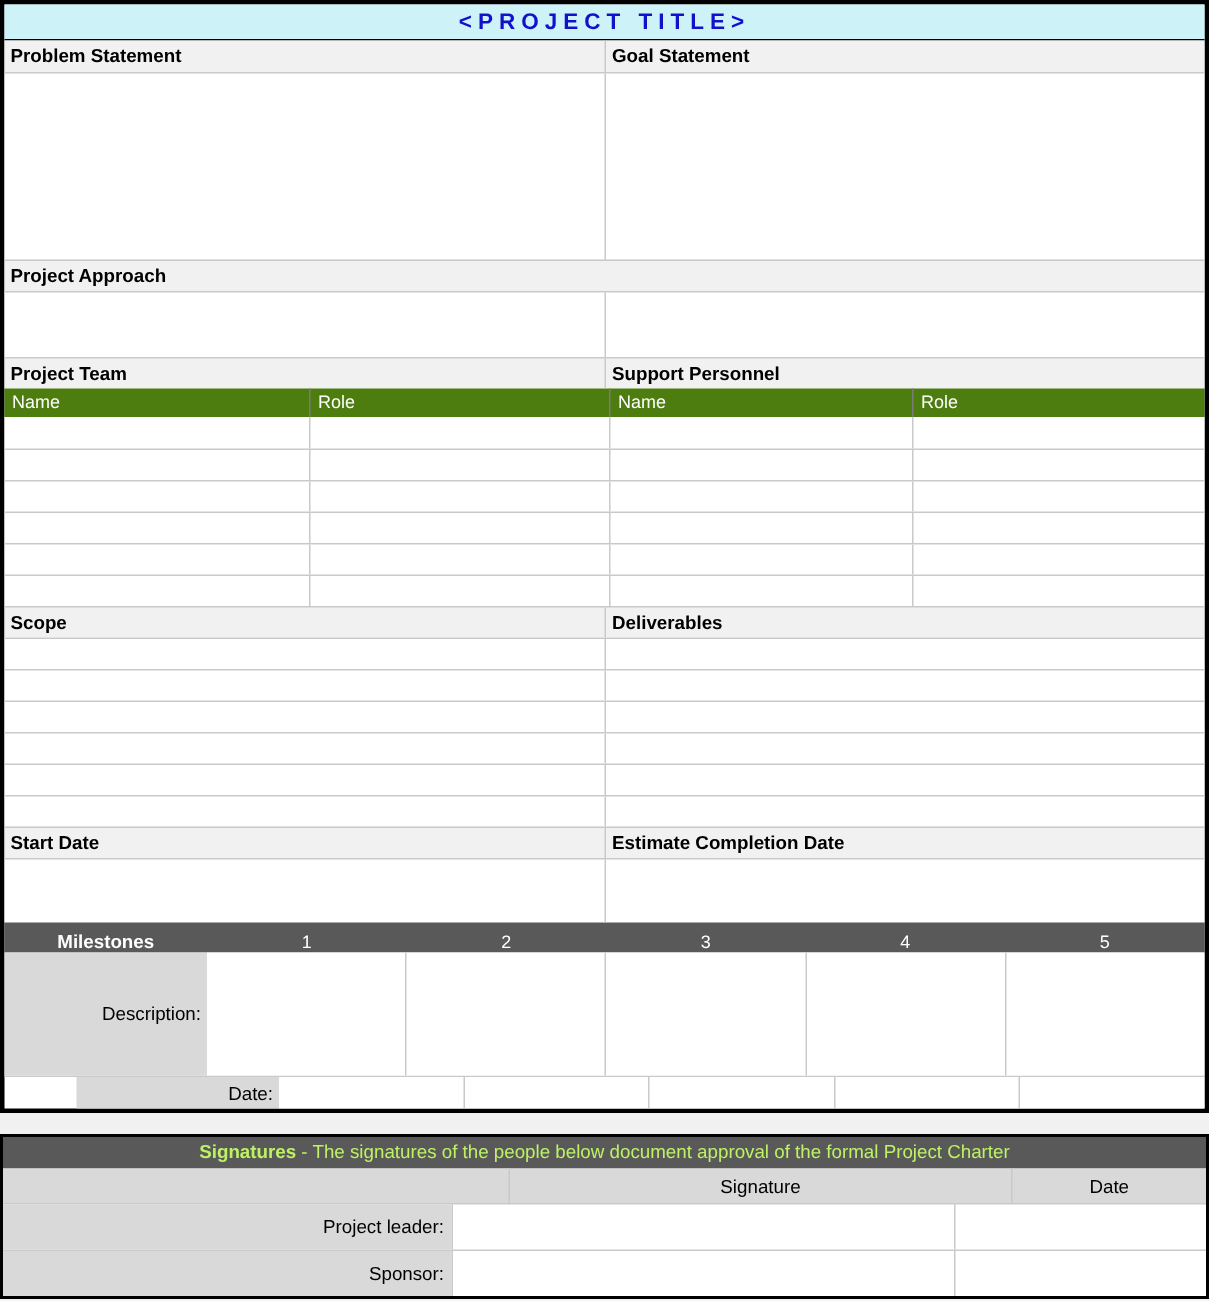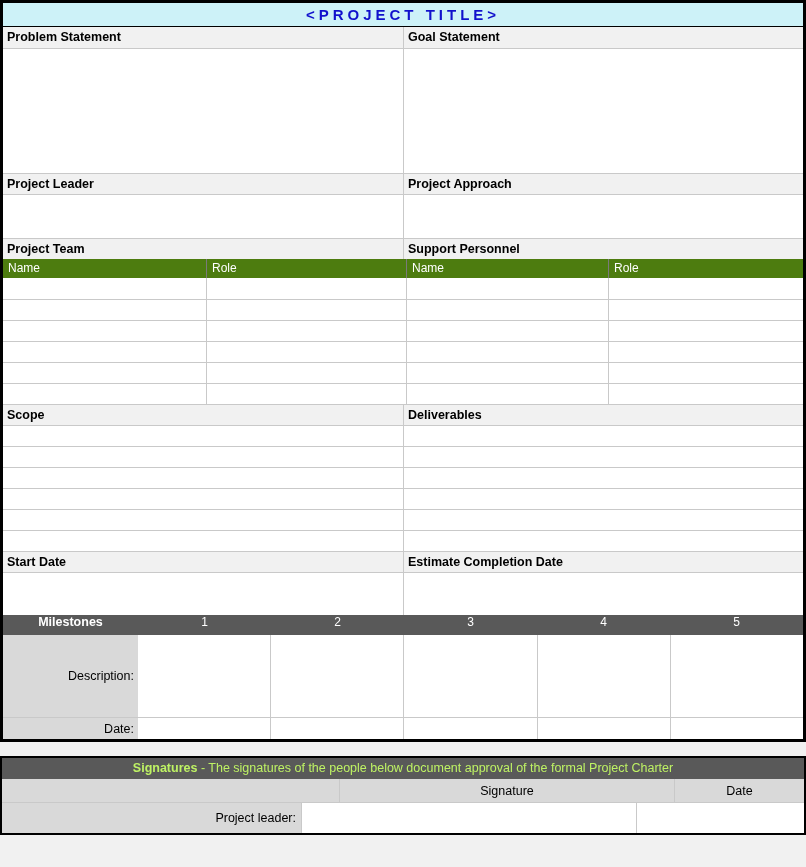--- a/index.html
+++ b/index.html
@@ -55,33 +55,33 @@
   .dark-bar-row .cell { padding: 2px 0 0 5px; }
   .w203 { width: 203px; }
   .w200 { width: 200px; }
   .w202 { width: 202px; }
   .flexfill { flex: 1 1 auto; }
   .vline { border-left: 1px solid #c9c9c9; }
   .vline-dark { border-left: 1px solid #7a7a7a; }
 
   .milestones-bar {
     height: 20px; background: #595959; color: #fff;
-    font-size: 12px; align-items: flex-start;
+    font-size: 12px; align-items: flex-end;
   }
   .milestones-bar .mlabel { width: 135px; text-align: center; font-weight: bold; font-size: 12.5px; }
   .milestones-bar .mnum { flex: 1 1 0; text-align: center; }
 
   .mlabel-cell {
     width: 135px; background: #d9d9d9;
     display: flex; align-items: center; justify-content: flex-end;
     font-size: 12.5px; padding-right: 4px;
   }
   .mcell { flex: 1 1 0; background: #fff; }
   .desc-row { height: 82px; }
-  .date-row { height: 22px; border-top: 1px solid #c9c9c9; }
+  .date-row { height: 22px; border-top: 1px solid #c9c9c9; padding-left: 48px; }
 
   .sig-bar {
     height: 21px; background: #595959; color: #bef264;
     font-size: 12.5px; text-align: center; line-height: 21px;
   }
   .sig-bar b { font-weight: bold; }
   .sig-hdr-row { height: 23px; background: #d9d9d9; font-size: 12.5px; }
   .sig-col-label { display: flex; align-items: center; justify-content: center; }
   .w337 { width: 337px; }
   .w335 { width: 335px; }
@@ -102,21 +102,20 @@
   <div class="row section-hdr-row">
     <div class="half section-hdr">Problem Statement</div>
     <div class="half section-hdr">Goal Statement</div>
   </div>
   <div class="row body-row h125 gridline-top">
     <div class="half"></div>
     <div class="half"></div>
   </div>
 
   <div class="row section-hdr-row gridline-top">
-    <div class="half section-hdr">Project Leader</div>
     <div class="half section-hdr">Project Approach</div>
   </div>
   <div class="row body-row h44 gridline-top">
     <div class="half"></div>
     <div class="half"></div>
   </div>
 
   <div class="row section-hdr-row gridline-top">
     <div class="half section-hdr">Project Team</div>
     <div class="half section-hdr">Support Personnel</div>
@@ -236,13 +235,18 @@
   <div class="row sig-hdr-row">
     <div class="w337"></div>
     <div class="w335 vline sig-col-label">Signature</div>
     <div class="flexfill vline sig-col-label">Date</div>
   </div>
   <div class="row sig-data-row gridline-top">
     <div class="sig-row-label">Project leader:</div>
     <div class="w335 vline"></div>
     <div class="flexfill vline"></div>
   </div>
+  <div class="row sig-data-row gridline-top">
+    <div class="sig-row-label">Sponsor:</div>
+    <div class="w335 vline"></div>
+    <div class="flexfill vline"></div>
+  </div>
 </div>
 
 </body></html>

